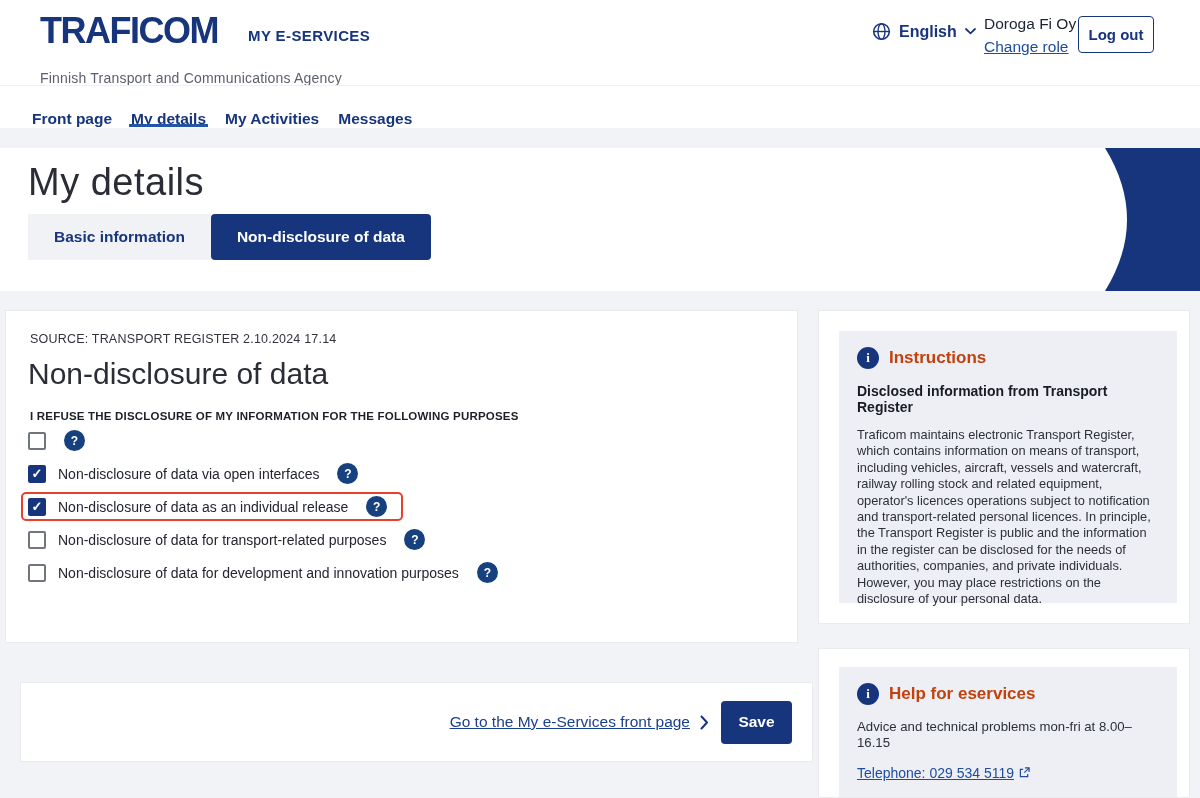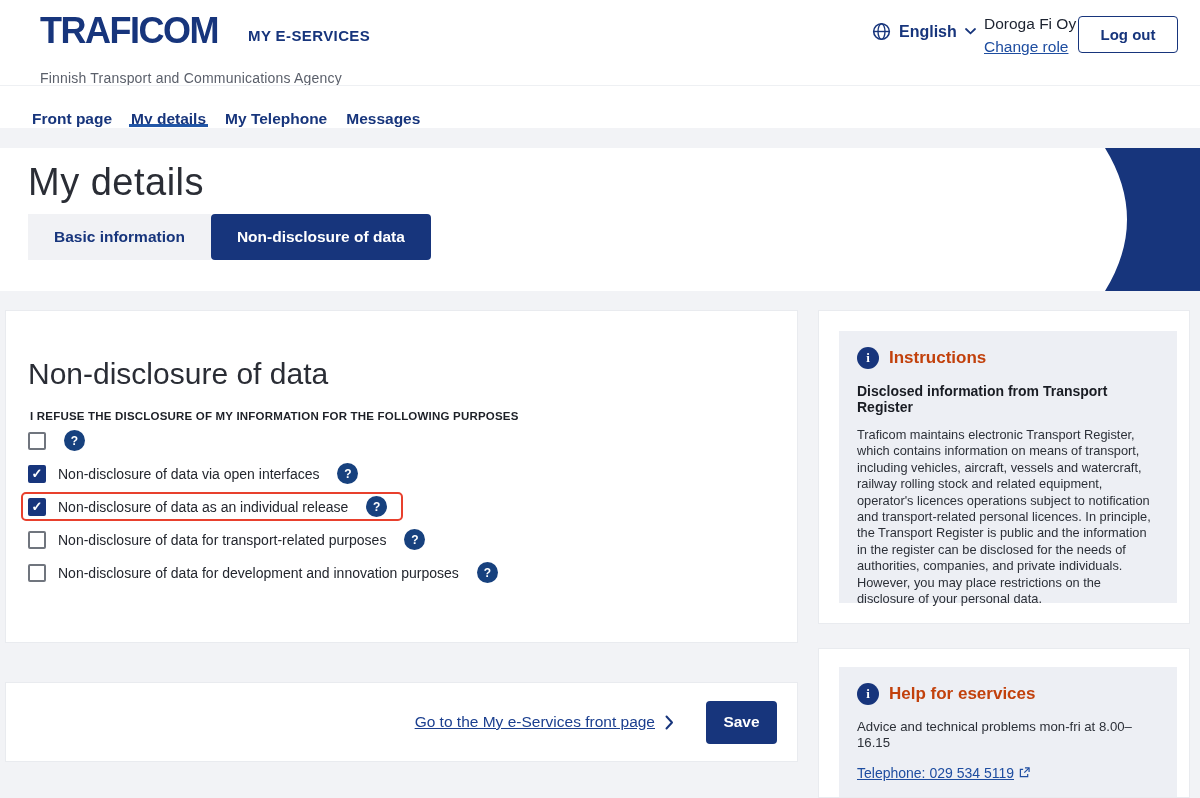--- a/index.html
+++ b/index.html
@@ -14,21 +14,21 @@
 
   
   .header { position:absolute; top:0; left:0; width:1200px; height:85px; background:#fff; }
   .logo { position:absolute; left:40px; top:13px; cursor:pointer; }
   .logo-sub { font-size:14px; color:#5a5f6a; letter-spacing:.2px; margin-top:17px; white-space:nowrap;text-align:center; }
   .eservices { position:absolute; left:248px; top:27px; font-size:15px; font-weight:800; color:#17357c; letter-spacing:.4px; }
   .lang { position:absolute; left:872px; top:22px; display:flex; align-items:center; gap:8px; color:#17357c; font-weight:700; font-size:16px; cursor:pointer; }
   .user-block { position:absolute; left:984px; top:13px; font-size:15.5px; line-height:21px; }
   .user-name { color:#1d2330; }
   .change-role { color:#1e4da0; text-decoration:underline; cursor:pointer; display:inline-block; margin-top:2px; }
-  .logout-btn { position:absolute; left:1078px; top:16px; width:100px; height:37px; border:1px solid #17357c; border-radius:4px; background:#fff; color:#17357c; font-weight:700; font-size:15px; display:flex; align-items:center; justify-content:center; cursor:pointer; }
+  .logout-btn { position:absolute; left:1078px; top:16px; width:76px; height:37px; border:1px solid #17357c; border-radius:4px; background:#fff; color:#17357c; font-weight:700; font-size:15px; display:flex; align-items:center; justify-content:center; cursor:pointer; }
 
   
   .nav { position:absolute; top:85px; left:0; width:1200px; height:43px; background:#fff; border-top:1px solid #eef0f3; display:flex; align-items:flex-end; padding-left:30px; gap:15px; }
   .nav-item { position:relative; display:flex; align-items:center; font-size:15.5px; font-weight:700; color:#17357c; cursor:pointer; padding:0 2px; }
   .nav-item.active::after { content:""; position:absolute; left:0; right:0; bottom:1px; height:3px; background:#2257a8; }
 
   
   .hero { position:absolute; top:148px; left:0; width:1200px; height:143px; background:#fff; overflow:hidden; }
   .hero-shape { position:absolute; right:0; top:0; }
   .hero-title { position:absolute; left:28px; top:13px; font-size:38px; font-weight:300; color:#2a2d35; letter-spacing:.5px; }
@@ -45,21 +45,21 @@
   .checkbox-list { position:absolute; left:15px; top:115px; }
   .check-row { display:flex; align-items:center; height:29px; margin-bottom:4px; padding:0 14px 0 5px; border:2px solid transparent; border-radius:5px; width:max-content; cursor:pointer; }
   .check-row.highlighted { border-color:#e8402d; }
   .checkbox { width:18px; height:18px; flex:0 0 18px; border:2px solid #70757e; border-radius:2px; background:#fff; display:flex; align-items:center; justify-content:center; }
   .check-row .checkbox.checked { background:#17357c; border-color:#17357c; }
   .checkmark { color:#fff; font-size:13px; font-weight:700; line-height:1; }
   .check-label { margin-left:12px; font-size:14px; color:#23262e; white-space:nowrap; }
   .help-circle { margin-left:18px; width:21px; height:21px; flex:0 0 21px; border-radius:50%; background:#17417e; color:#fff; font-size:12px; font-weight:700; display:flex; align-items:center; justify-content:center; cursor:pointer; }
 
   
-  .bottom-bar { position:absolute; left:5px; top:682px; width:793px; height:80px; background:#fff; border:1px solid #e9ebef; display:flex; align-items:center; justify-content:flex-end; padding-right:20px; gap:32px; }
+  .bottom-bar { position:absolute; left:20px; top:682px; width:793px; height:80px; background:#fff; border:1px solid #e9ebef; display:flex; align-items:center; justify-content:flex-end; padding-right:20px; gap:12px; }
   .front-link { display:flex; align-items:center; gap:10px; cursor:pointer; }
   .front-link-text { font-size:15.5px; color:#1b3f8f; text-decoration:underline; }
   .save-btn { width:71px; height:43px; background:#17357c; border:none; border-radius:4px; color:#fff; font-weight:700; font-size:15.5px; display:flex; align-items:center; justify-content:center; cursor:pointer; }
 
   
   .side-card { position:absolute; left:818px; width:372px; background:#fff; border:1px solid #e9ebef; overflow:hidden; }
   .side-card.instructions { top:310px; height:314px; }
   .side-card.help { top:648px; height:150px; }
   .side-panel { position:absolute; left:20px; right:12px; background:#edeff4; padding:16px 18px; }
   .instructions .side-panel { top:20px; bottom:20px; }
@@ -102,36 +102,37 @@
       <div class="user-name">Doroga Fi Oy</div>
       <span class="change-role">Change role</span>
     </div>
 
     <button class="logout-btn">Log out</button>
   </div>
 
   <div class="nav">
     <div class="nav-item">Front page</div>
     <div class="nav-item active">My details</div>
-    <div class="nav-item">My Telephone</div>
+    <div class="nav-item">My Activities</div>
     <div class="nav-item">Messages</div>
   </div>
 
   <div class="hero">
     <svg class="hero-shape" width="95" height="143" viewBox="0 0 95 143">
       <path d="M0 0 H95 V143 H0 Q44 71.5 0 0 Z" fill="#17357c"></path>
     </svg>
     <h1 class="hero-title">My details</h1>
     <div class="hero-tabs">
       <div class="hero-tab inactive">Basic information</div>
       <div class="hero-tab active">Non-disclosure of data</div>
     </div>
   </div>
 
   <div class="main-card">
+    <div class="source-line">SOURCE: TRANSPORT REGISTER 2.10.2024 17.14</div>
     <h2 class="main-title">Non-disclosure of data</h2>
     <div class="group-label">I REFUSE THE DISCLOSURE OF MY INFORMATION FOR THE FOLLOWING PURPOSES</div>
 
     <div class="checkbox-list">
 
       <div class="check-row">
         <span class="checkbox"></span>
         <span class="help-circle">?</span>
       </div>
 

